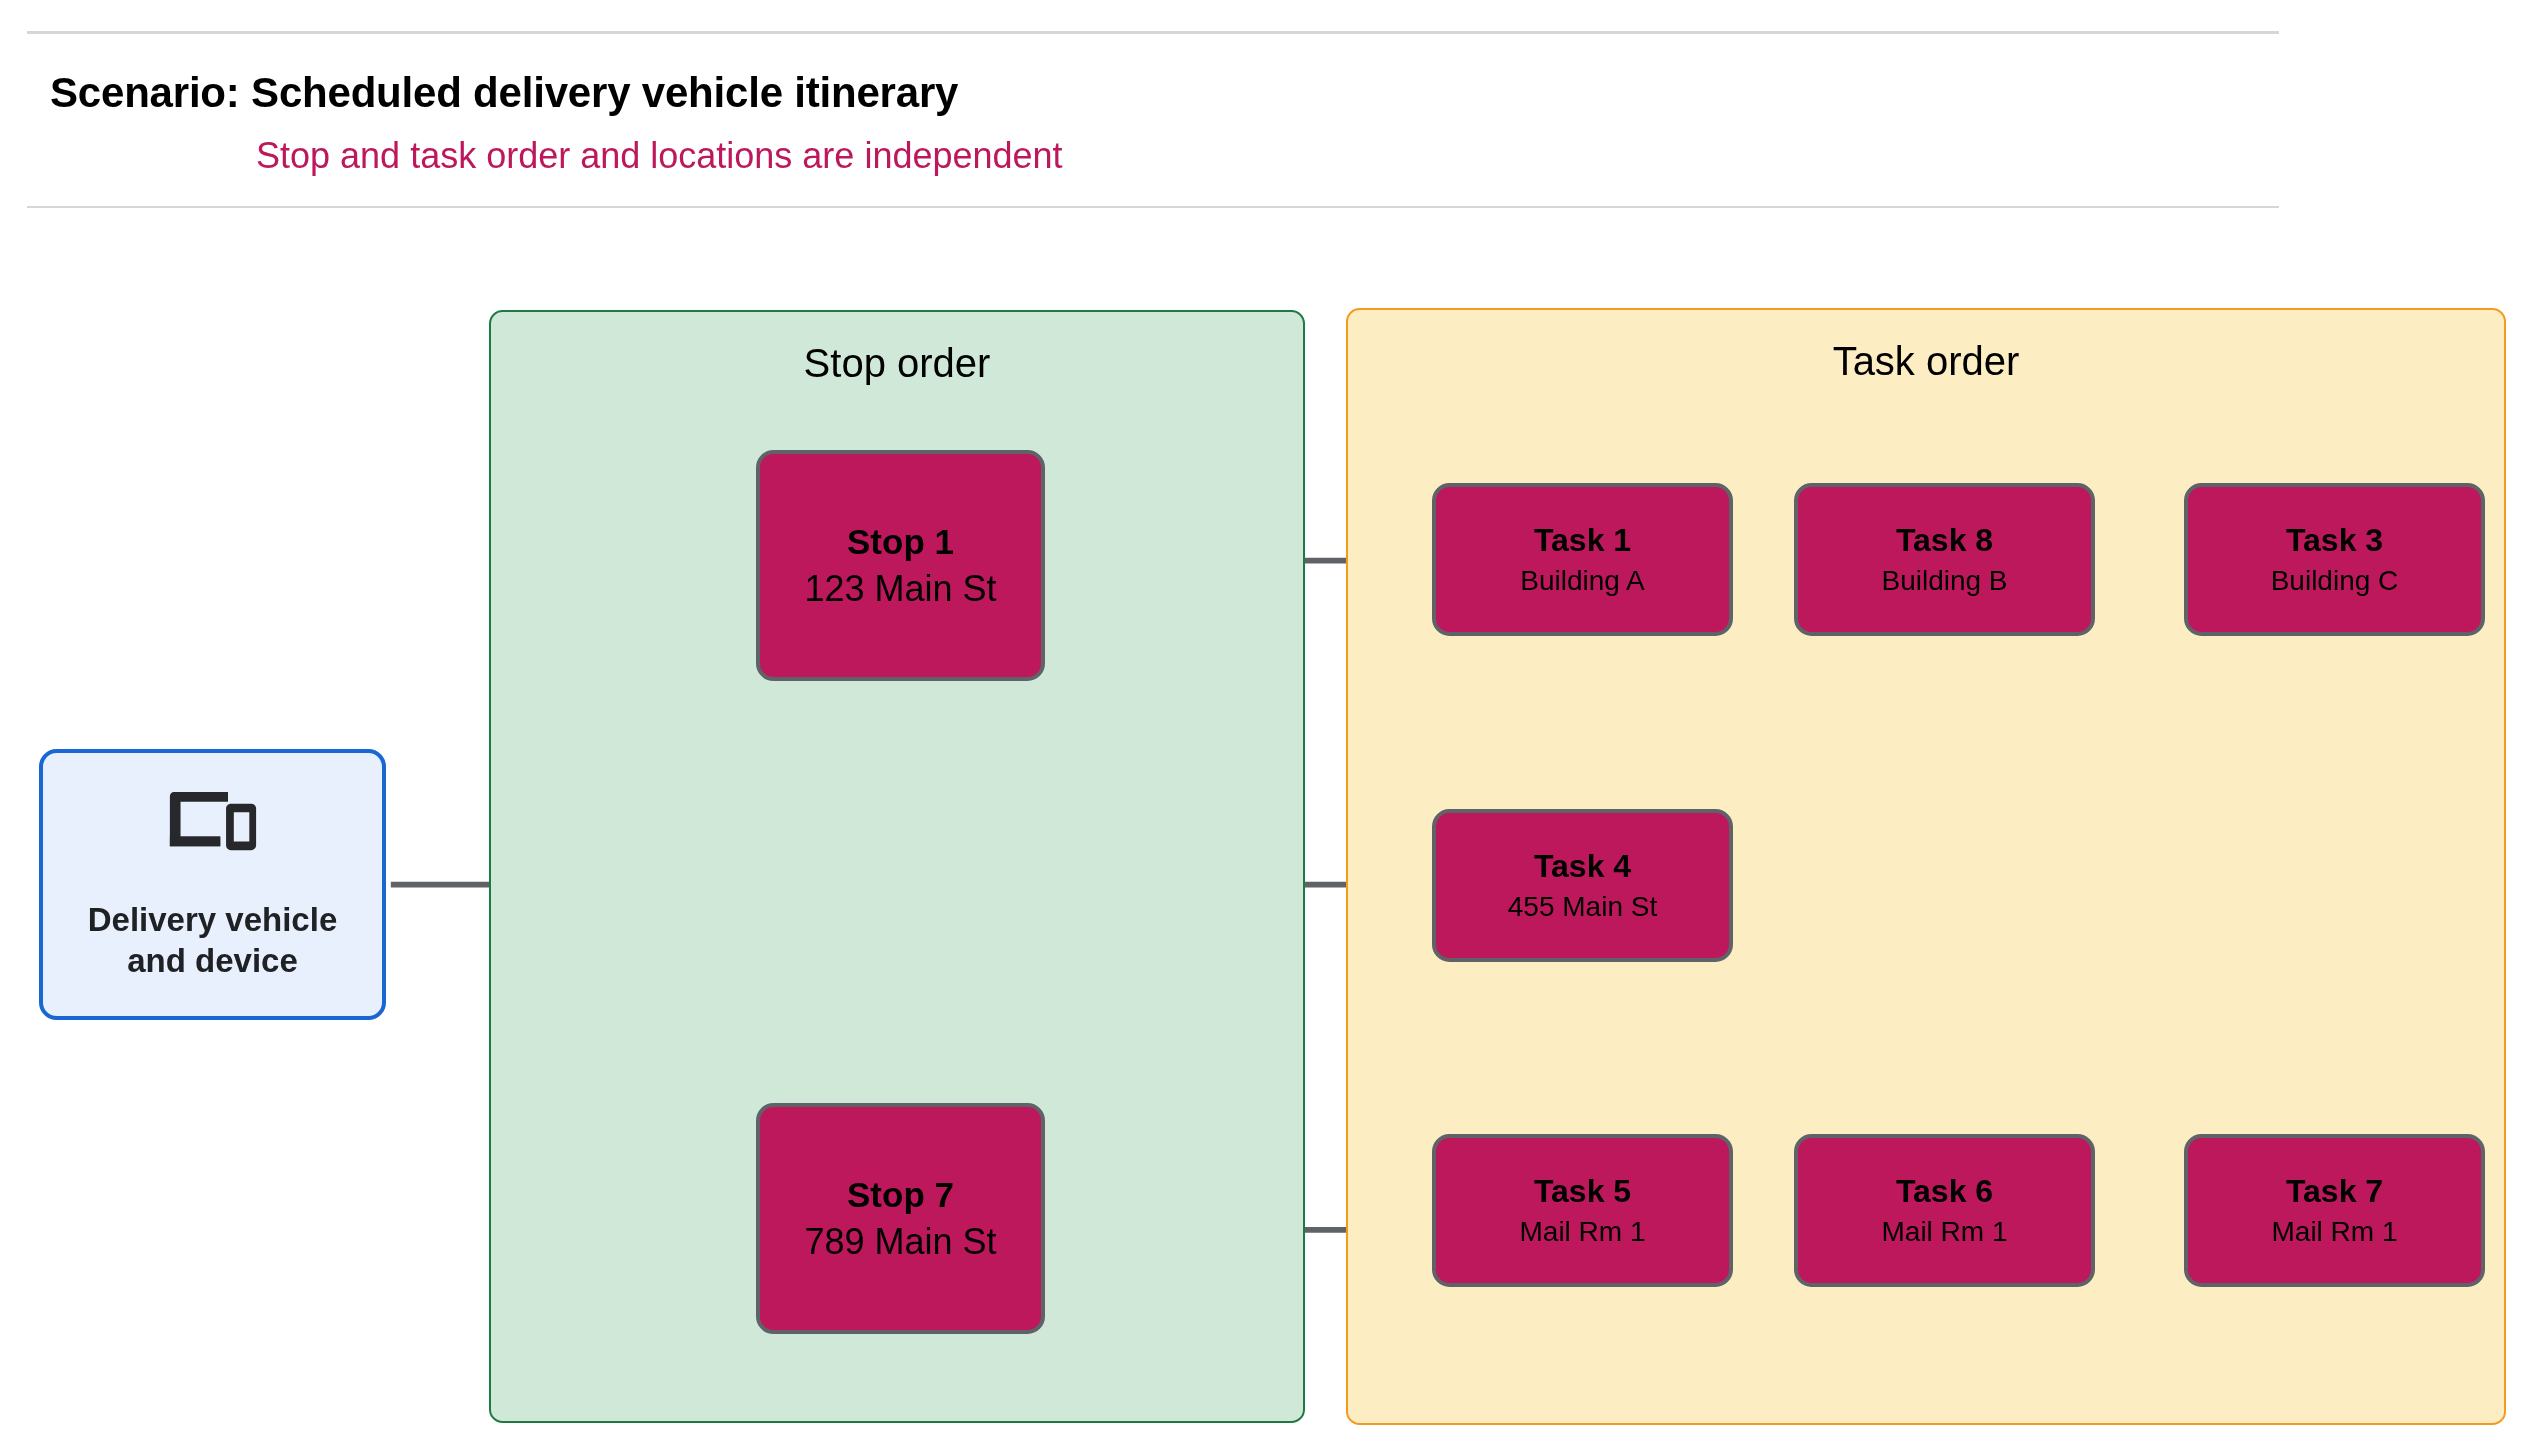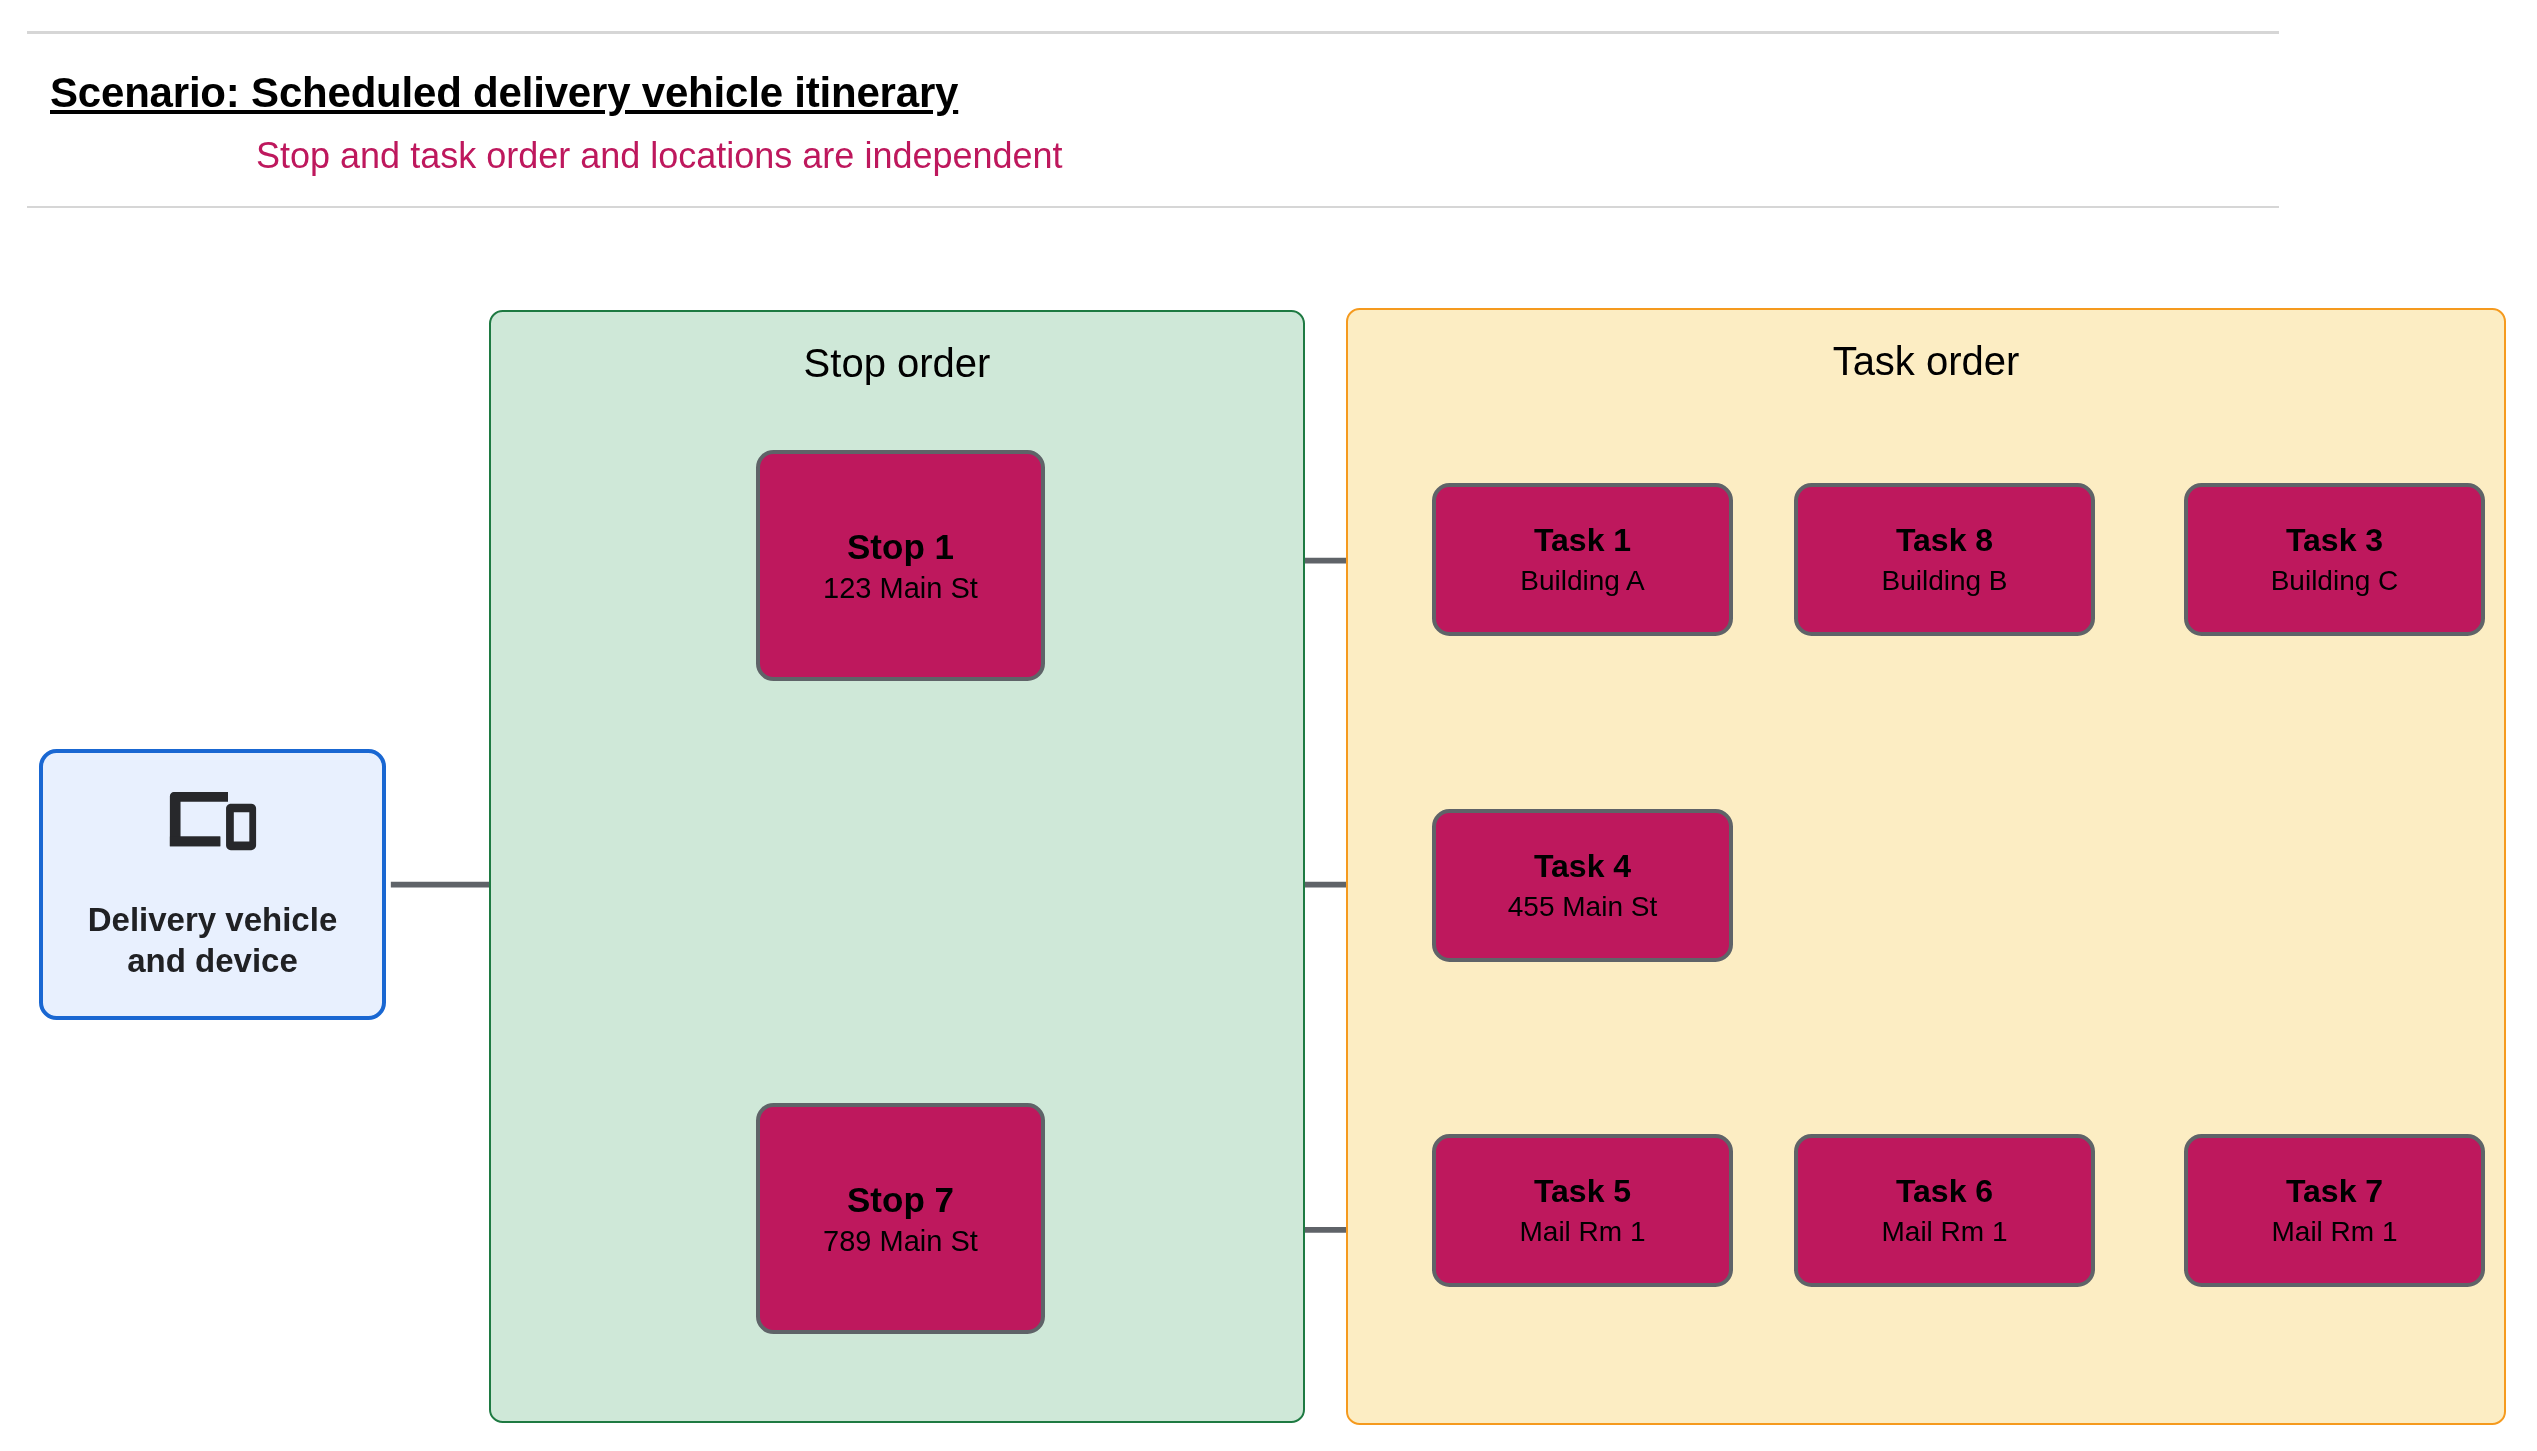--- a/index.html
+++ b/index.html
@@ -30,21 +30,20 @@
   }
   .header-body {
     padding: 35px 0 29px 23px;
   }
   .title {
     font-size: 42px;
     font-weight: 700;
     letter-spacing: -0.2px;
     line-height: 1.15;
     color: #000000;
-    text-decoration: underline;
   }
   .subtitle {
     font-size: 36px;
     font-weight: 400;
     color: #be185d;
     margin-top: 18px;
     margin-left: 206px;
     line-height: 1.15;
   }
 
@@ -125,21 +124,21 @@
     line-height: 1.2;
     margin-top: 3.9px;
   }
 
   
   .stop-node { width: 289px; height: 231px; left: 756px; }
   .stop-1 { top: 450px; }
   .stop-2 { top: 776px; }
   .stop-3 { top: 1103px; }
   .stop-node .node-title { font-size: 35px; }
-  .stop-node .node-sub { font-size: 29px; }
+  .stop-node .node-sub { font-size: 36px; }
 
   
   .task-node { width: 301px; height: 153px; }
   .task-col-1 { left: 1432px; }
   .task-col-2 { left: 1794px; }
   .task-col-3 { left: 2184px; }
   .task-row-1 { top: 483px; }
   .task-row-2 { top: 809px; }
   .task-row-3 { top: 1134px; }
   .task-node .node-title { font-size: 32px; }

